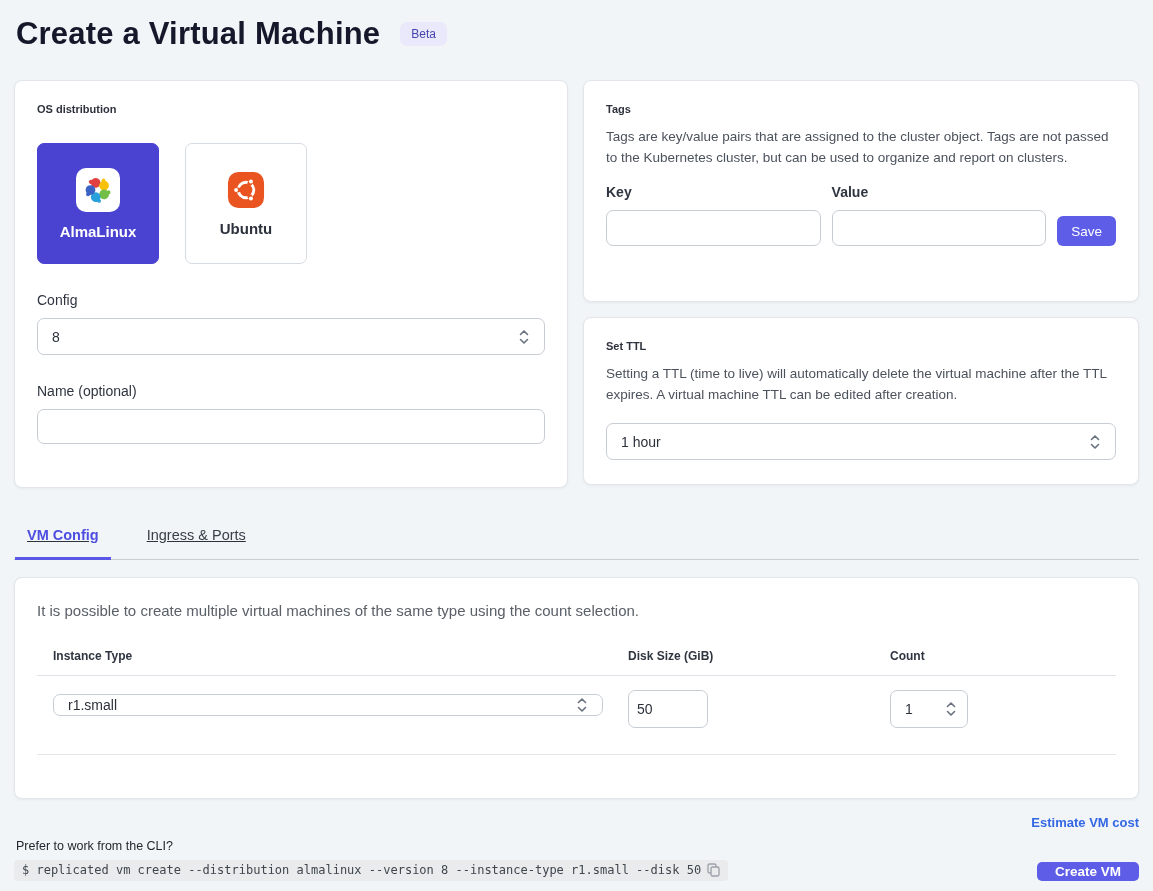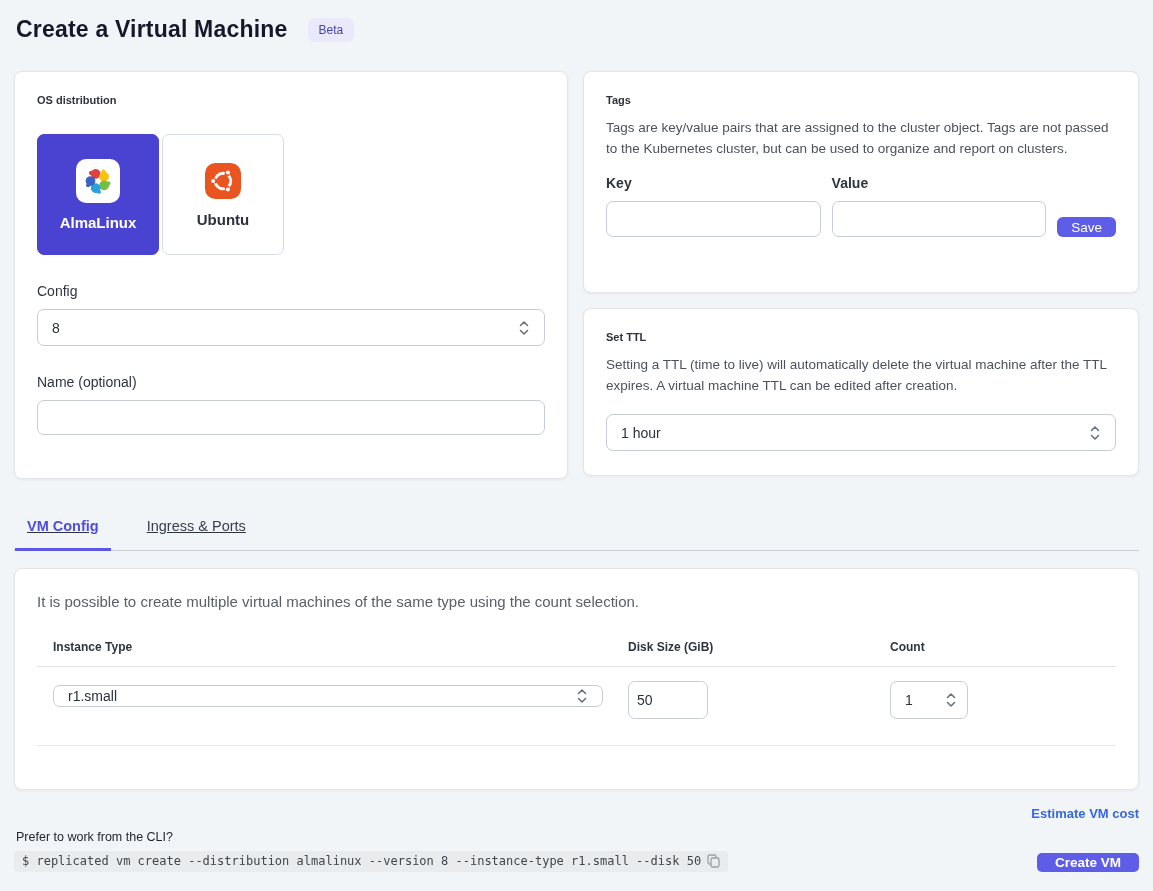--- a/index.html
+++ b/index.html
@@ -7,38 +7,38 @@
   body {
     background:#f1f5f8;
     font-family:"Liberation Sans", sans-serif;
     color:#2e323c;
     overflow:hidden;
   }
   .page { padding:14px 14px 0 14px; }
 
   
   .page-header { display:flex; align-items:center; gap:20px; padding:2px 2px 0 2px; margin-bottom:28px; }
-  .page-title { font-size:23px; font-weight:700; color:#14182a; letter-spacing:.2px; }
+  .page-title { font-size:31px; font-weight:700; color:#14182a; letter-spacing:.2px; }
   .beta-badge {
     background:#e9e9fb; color:#4545ae; font-size:12px; font-weight:500;
     padding:5px 11px; border-radius:7px;
   }
 
   
   .card {
     background:#fff; border:1px solid #e2e6ea; border-radius:8px;
     box-shadow:0 1px 3px rgba(16,24,40,.05);
   }
   .card h2 { font-size:11px; font-weight:700; color:#2e323c; }
   .card p.desc { font-size:13.5px; color:#4c525c; line-height:1.52; margin-top:12px; }
 
   
   .top-grid { display:grid; grid-template-columns:554px 1fr; gap:15px; align-items:start; }
   .os-card { padding:22px; height:408px; }
-  .tiles { display:flex; gap:3px; margin-top:28px; }
+  .tiles { display:flex; gap:26px; margin-top:28px; }
   .tile {
     width:122px; height:121px; border:1px solid #d7dce2; border-radius:7px;
     display:flex; flex-direction:column; align-items:center; justify-content:center; gap:11px;
     background:#fff; cursor:pointer;
   }
   .tile.selected { background:#4a43d1; border-color:#4a43d1; }
   .tile-label { font-size:15px; font-weight:700; color:#2c313b; }
   .tile.selected .tile-label { color:#fff; }
   .alma-badge { width:44px; height:44px; background:#fff; border-radius:10px; display:flex; align-items:center; justify-content:center; }
 
@@ -60,21 +60,21 @@
   
   .right-col { display:flex; flex-direction:column; gap:15px; }
   .tags-card { padding:22px; height:222px; }
   .kv-row { display:flex; align-items:flex-end; gap:11px; margin-top:16px; }
   .kv-field { flex:1; }
   .kv-field .field-label { font-weight:700; }
   .kv-field .text-input { height:36px; }
   .btn {
     background:#5e5de8; color:#fff; border:none; border-radius:6px;
     font-family:"Liberation Sans", sans-serif; font-size:13.5px; font-weight:500;
-    padding:0 14px; height:20px; cursor:pointer;
+    padding:0 14px; height:30px; cursor:pointer;
   }
   .ttl-card { padding:22px 22px 24px 22px; }
   .ttl-card .select { margin-top:18px; }
 
   
   .tabs { display:flex; gap:24px; margin-top:27px; border-bottom:1px solid #c9cfd5; padding:0 1px;text-decoration:underline; }
   .tab {
     font-size:14.5px; color:#394049; padding:12px 12px 14px 12px; cursor:pointer;
     border-bottom:3px solid transparent; margin-bottom:-1px;
   }

